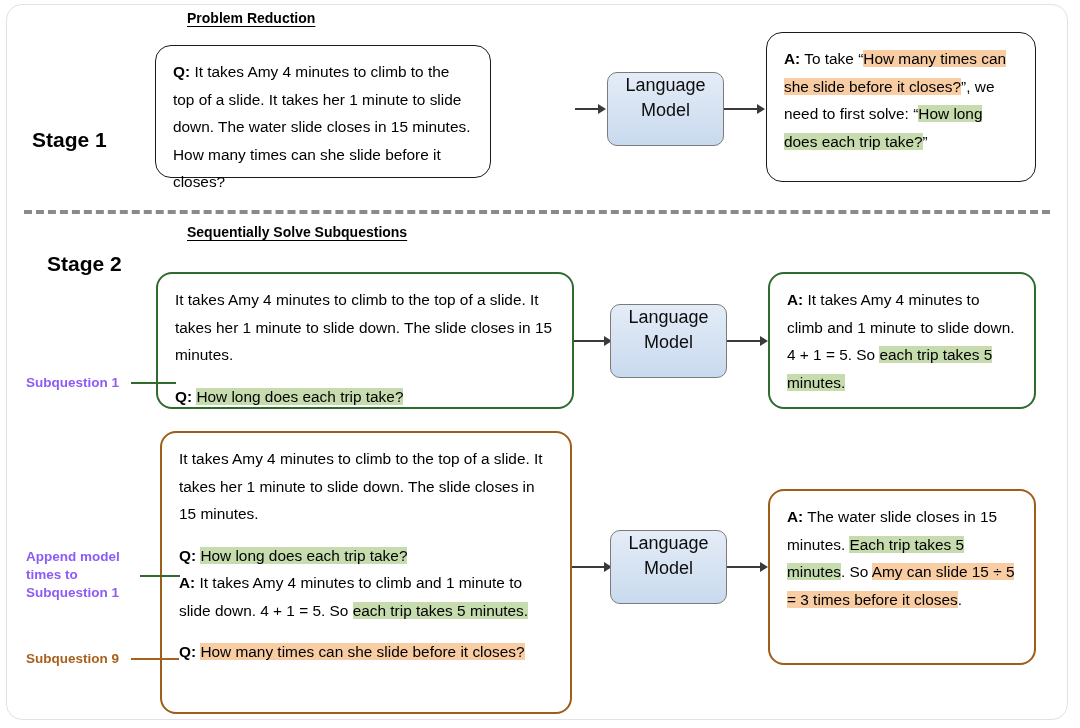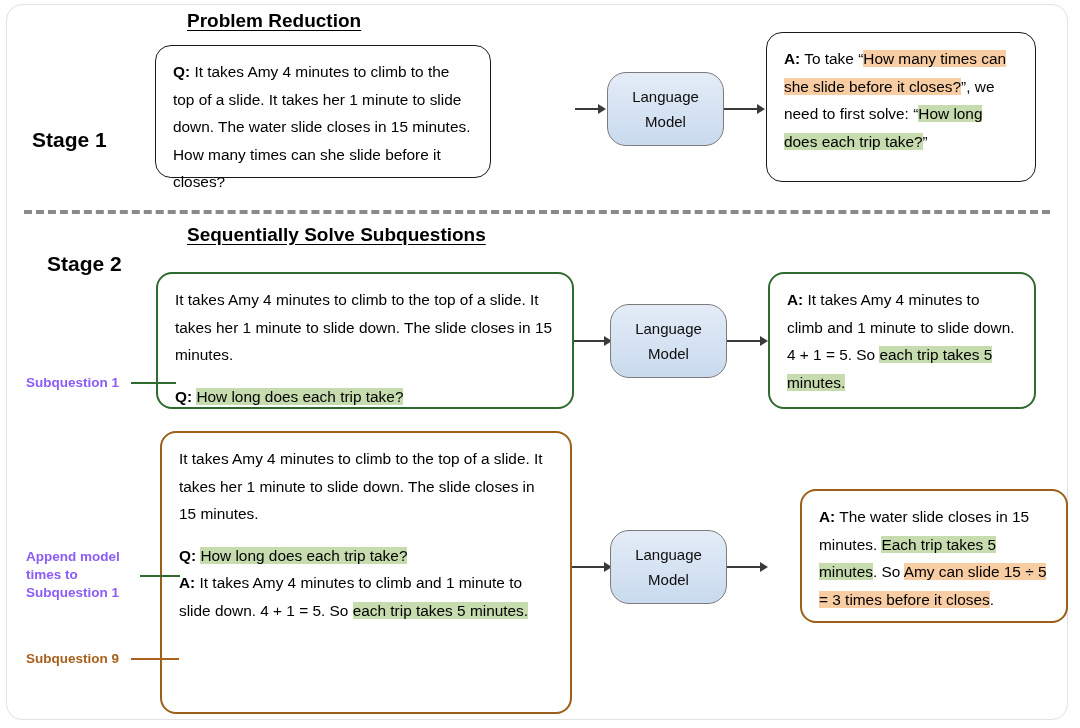--- a/index.html
+++ b/index.html
@@ -28,21 +28,21 @@
     border-radius: 16px;
     box-sizing: border-box;
     pointer-events: none;
   }
 
   
   .abs { position: absolute; box-sizing: border-box; }
 
   
   .section-title {
-    font-size: 19px;
+    font-size: 14px;
     font-weight: bold;
     color: #000;
     text-decoration: underline;
     text-underline-offset: 3px;
     white-space: nowrap;
   }
   .stage-label {
     font-size: 21px;
     font-weight: bold;
     color: #000;
@@ -69,26 +69,25 @@
   b { font-weight: bold; }
 
   
   .hl-o { background: #f9cda4; box-decoration-break: clone; -webkit-box-decoration-break: clone; }
   .hl-g { background: #c6dcae; box-decoration-break: clone; -webkit-box-decoration-break: clone; }
 
   
   .lm-box {
     background: linear-gradient(to bottom, #e4ecf7 0%, #c9daee 100%);
     border: 1.3px solid #7b7b7b;
-    border-radius: 19px;
+    border-radius: 10px;
     display: flex;
-    align-items: center;
     justify-content: center;
     text-align: center;
-    font-size: 15px;
+    font-size: 18px;
     line-height: 25px;
     color: #0d0d0d;
   }
 
   
   .arrow-line {
     background: #3a3a3a;
     height: 1.6px;
   }
   .arrow-head {
@@ -179,20 +178,21 @@
   <div class="abs arrow-head" style="left:760px; top:336px;"></div>
 
   <div class="abs tbox green" style="left:768px; top:272px; width:268px; height:137px;">
     <p><b>A:</b><span> It takes Amy 4 minutes to climb and 1 minute to slide down. 4 + 1 = 5. So </span><span class="hl-g">each trip takes 5 minutes.</span></p>
   </div>
 
   <div class="abs tbox orange" style="left:160px; top:431px; width:412px; height:283px;">
     <p>It takes Amy 4 minutes to climb to the top of a slide. It takes her 1 minute to slide down. The slide closes in 15 minutes.</p>
     <p class="gap"><b>Q:</b> <span class="hl-g">How long does each trip take?</span></p>
     <p><b>A:</b><span> It takes Amy 4 minutes to climb and 1 minute to slide down. 4 + 1 = 5. So </span><span class="hl-g">each trip takes 5 minutes.</span></p>
+    <p class="gap"><b>Q:</b> <span class="hl-o">How many times can she slide before it closes?</span></p>
   </div>
 
   <div class="abs anno green" style="left:26px; top:548px; width:115px;">
     <span>Append model</span><br>
     <span>times to</span><br>
     <span>Subquestion 1</span>
   </div>
   <div class="abs conn green" style="left:140px; top:575px; width:40px;"></div>
 
   <div class="abs anno orange" style="left:26px; top:650px;">Subquestion 9</div>
@@ -204,17 +204,17 @@
   <div class="abs lm-box" style="left:610px; top:530px; width:117px; height:74px;">
     <div>
       <span>Language</span><br>
       <span>Model</span>
     </div>
   </div>
 
   <div class="abs arrow-line" style="left:727px; top:566px; width:36px;"></div>
   <div class="abs arrow-head" style="left:760px; top:562px;"></div>
 
-  <div class="abs tbox orange" style="left:768px; top:489px; width:268px; height:134px;margin-left:32px;">
+  <div class="abs tbox orange" style="left:768px; top:489px; width:268px; height:176px;">
     <p><b>A:</b><span> The water slide closes in 15 minutes. </span><span class="hl-g">Each trip takes 5 minutes</span><span>. So </span><span class="hl-o">Amy can slide 15 ÷ 5 = 3 times before it closes</span><span>.</span></p>
   </div>
 
 </div>
 
 </body></html>

